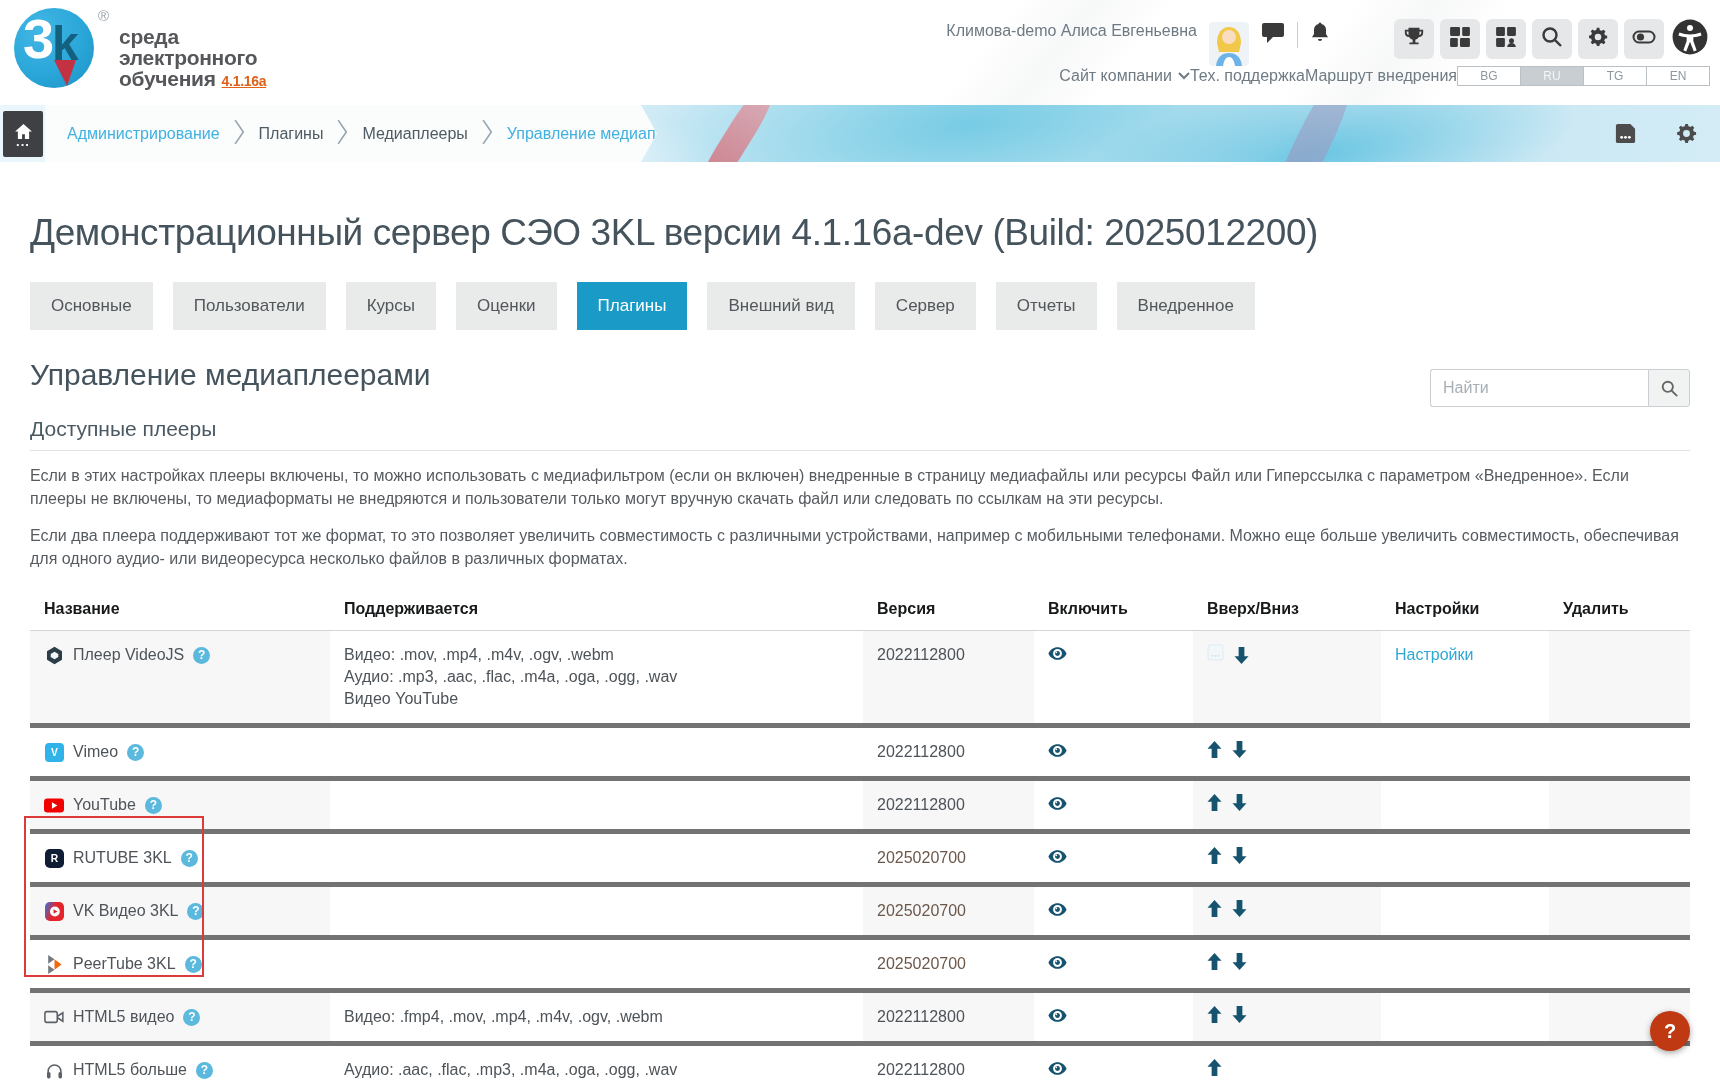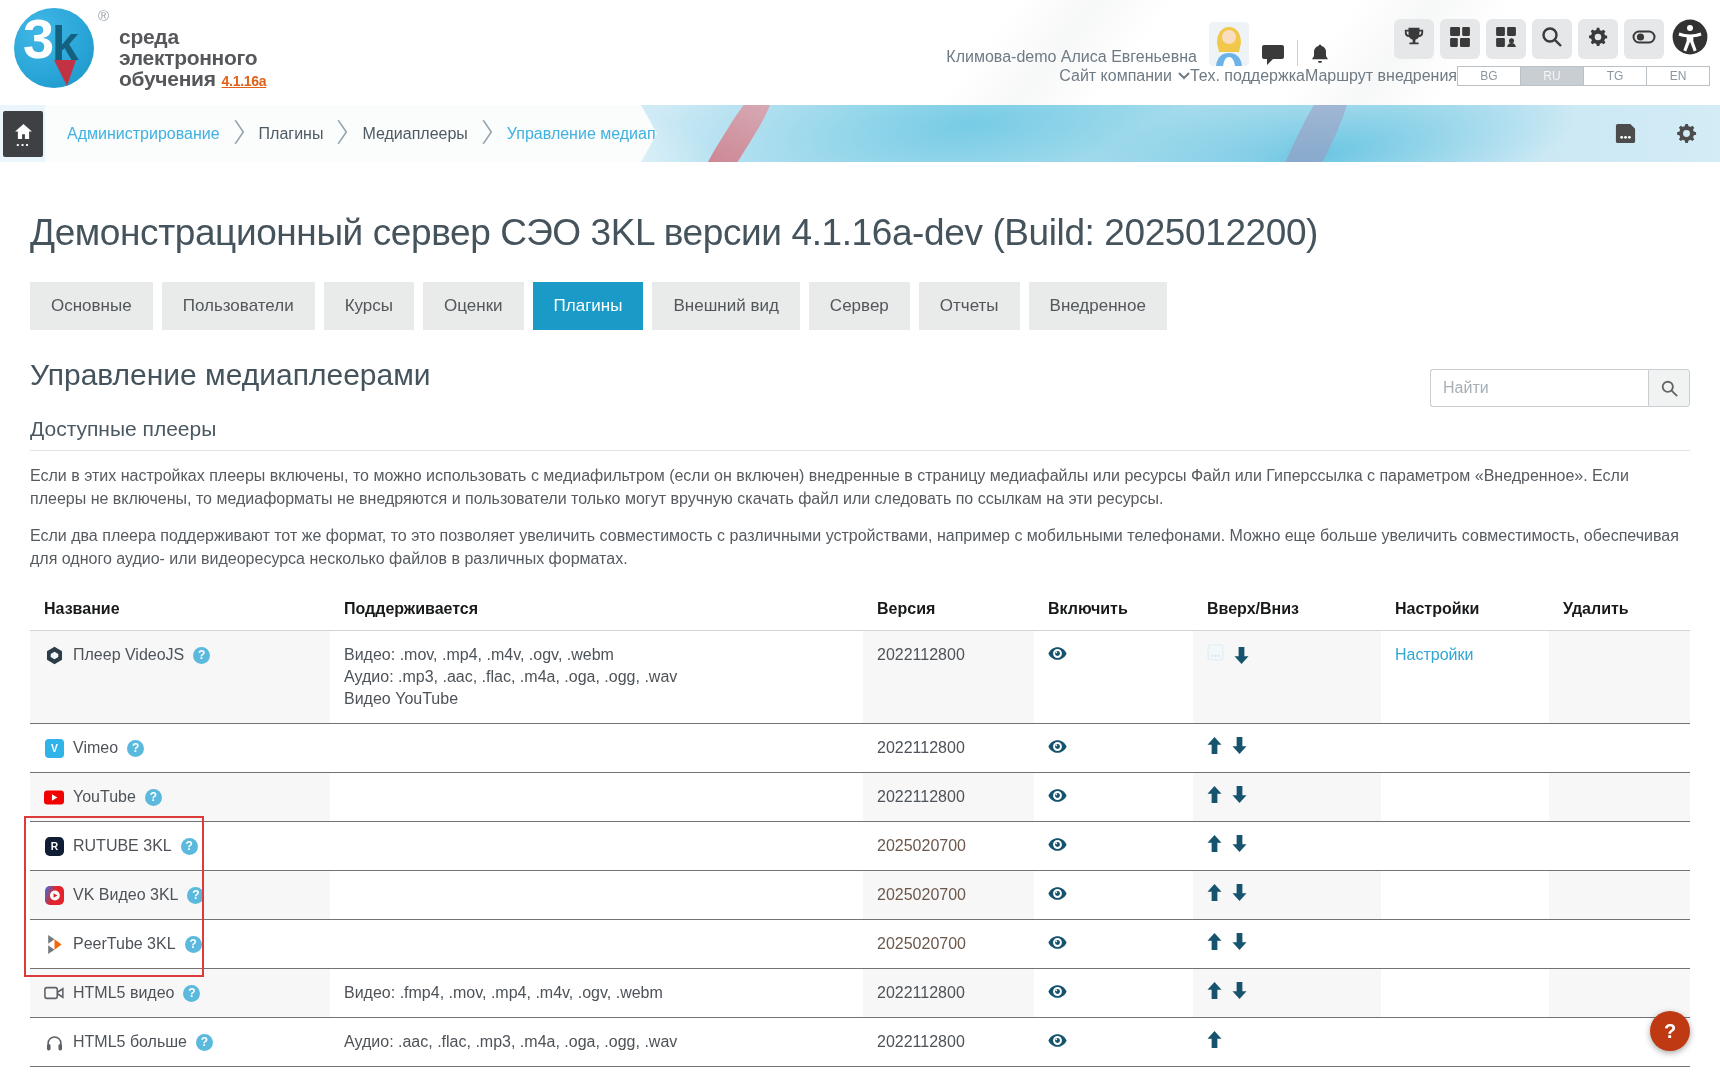--- a/index.html
+++ b/index.html
@@ -14,21 +14,21 @@
   .logo-wrap{position:absolute;left:14px;top:8px;display:flex;align-items:flex-start;}
   .logo-mark{position:relative;width:80px;height:80px;border-radius:50%;
       background:radial-gradient(circle at 32% 28%,#41b7e6 0%,#2aa6d8 55%,#1b93c4 100%);}
   .logo-3{position:absolute;left:9px;top:3px;font-size:56px;font-weight:bold;color:#fff;line-height:1;}
   .logo-k{position:absolute;left:38px;top:12px;font-size:48px;font-weight:bold;color:#14607f;line-height:1;}
   .logo-tri{position:absolute;left:40px;top:52px;width:0;height:0;
       border-left:13px solid transparent;border-right:9px solid transparent;border-top:26px solid #c23243;}
   .logo-reg{margin-left:4px;color:#9aa2a8;font-size:15px;line-height:1;}
   .logo-text{margin-left:10px;margin-top:18px;font-weight:bold;color:#55575a;font-size:21px;line-height:21px;letter-spacing:-.3px;}
   .logo-version{color:#e06118;font-size:14px;text-decoration:underline;margin-left:6px;font-weight:bold;}
-  .user-row{position:absolute;top:22px;right:390px;display:flex;align-items:flex-end;gap:12px;}
+  .user-row{position:absolute;top:22px;right:390px;display:flex;align-items:flex-start;gap:12px;}
   .user-name{font-size:16px;color:#6e7a84;white-space:nowrap;}
   .avatar{width:40px;height:44px;border-radius:4px;overflow:hidden;flex:0 0 auto;}
   .hdr-glyph{display:inline-flex;align-items:center;}
   .hdr-divider{width:1px;height:26px;background:#c9ced2;}
   .iconbar{position:absolute;top:19px;right:10px;display:flex;gap:6px;align-items:center;}
   .icon-btn{width:40px;height:40px;border-radius:6px;background:#e6e7e8;display:flex;align-items:center;justify-content:center;cursor:pointer;}
   .icon-btn.round{background:transparent;}
   .menu-row{position:absolute;top:66px;right:10px;display:flex;align-items:center;font-size:16px;color:#6e7a84;}
   .menu-item{display:flex;align-items:center;gap:6px;cursor:pointer;white-space:nowrap;}
   .langbar{display:flex;}
@@ -61,35 +61,35 @@
 
   
   .content{padding:48px 30px 11px;position:relative;}
   h1.page-title{margin:0;font-size:37px;line-height:46px;font-weight:400;color:#45535d;letter-spacing:-.4px;}
   .searchbox{position:absolute;top:207px;right:30px;display:flex;z-index:4;}
   .searchbox input{width:218px;height:38px;box-sizing:border-box;border:1px solid #c9ced2;border-right:none;
       border-radius:3px 0 0 3px;padding:0 12px;font-size:16px;color:#4d5358;outline:none;font-family:inherit;}
   .searchbox input::placeholder{color:#a7b0b6;}
   .searchbox button{width:42px;height:38px;border:1px solid #c9ced2;background:#f1f2f2;border-radius:0 3px 3px 0;
       display:flex;align-items:center;justify-content:center;cursor:pointer;}
-  .tabs{margin-top:26px;display:flex;gap:9px;}
+  .tabs{margin-top:26px;display:flex;gap:20px;}
   .tab{height:48px;line-height:48px;padding:0 21px;background:#e9eaea;color:#52575b;font-size:17px;cursor:pointer;white-space:nowrap;}
   .tab.active{background:#1a9bc7;color:#fff;}
   h2.section-title{margin:26px 0 0;font-size:30px;line-height:38px;font-weight:400;color:#45535d;}
   h3.sub-title{margin:21px 0 0;font-size:21px;line-height:27px;font-weight:400;color:#4b5963;}
   .divider{margin:8px 0 0;border:none;border-top:1px solid #e3e3e3;height:0;}
   p.desc{margin:13px 0 0;font-size:16px;line-height:23px;color:#565b60;max-width:1652px;}
   p.desc + p.desc{margin-top:14px;}
 
   
   table.players{margin-top:18px;width:1660px;border-collapse:collapse;table-layout:fixed;}
   table.players th{font-size:16px;font-weight:bold;color:#17191a;text-align:left;
       padding:12px 14px;border-bottom:1px solid #d4d4d4;}
   table.players td{font-size:16px;color:#4d5358;padding:13px 14px;vertical-align:top;
-      border-bottom:1px solid #737373;height:23px;box-sizing:border-box;line-height:22px;}
+      border-bottom:5px solid #737373;height:23px;box-sizing:border-box;line-height:22px;}
   table.players tbody tr td{height:49px;}
   table.players tbody tr.tall td{height:93px;}
   table.players tbody tr:nth-child(odd) td:nth-child(odd){background:#f7f7f8;}
   .namecell{display:flex;align-items:center;gap:9px;}
   .picon{display:inline-flex;width:20px;justify-content:center;flex:0 0 auto;}
   .helpdot{width:17px;height:17px;border-radius:50%;background:#5ab9dd;color:#fff;font-size:12px;font-weight:bold;
       display:inline-flex;align-items:center;justify-content:center;cursor:pointer;flex:0 0 auto;}
   .supline{line-height:22px;}
   .ver-new{color:#6b584b;}
   .arrowcell{display:flex;align-items:center;gap:10px;}

